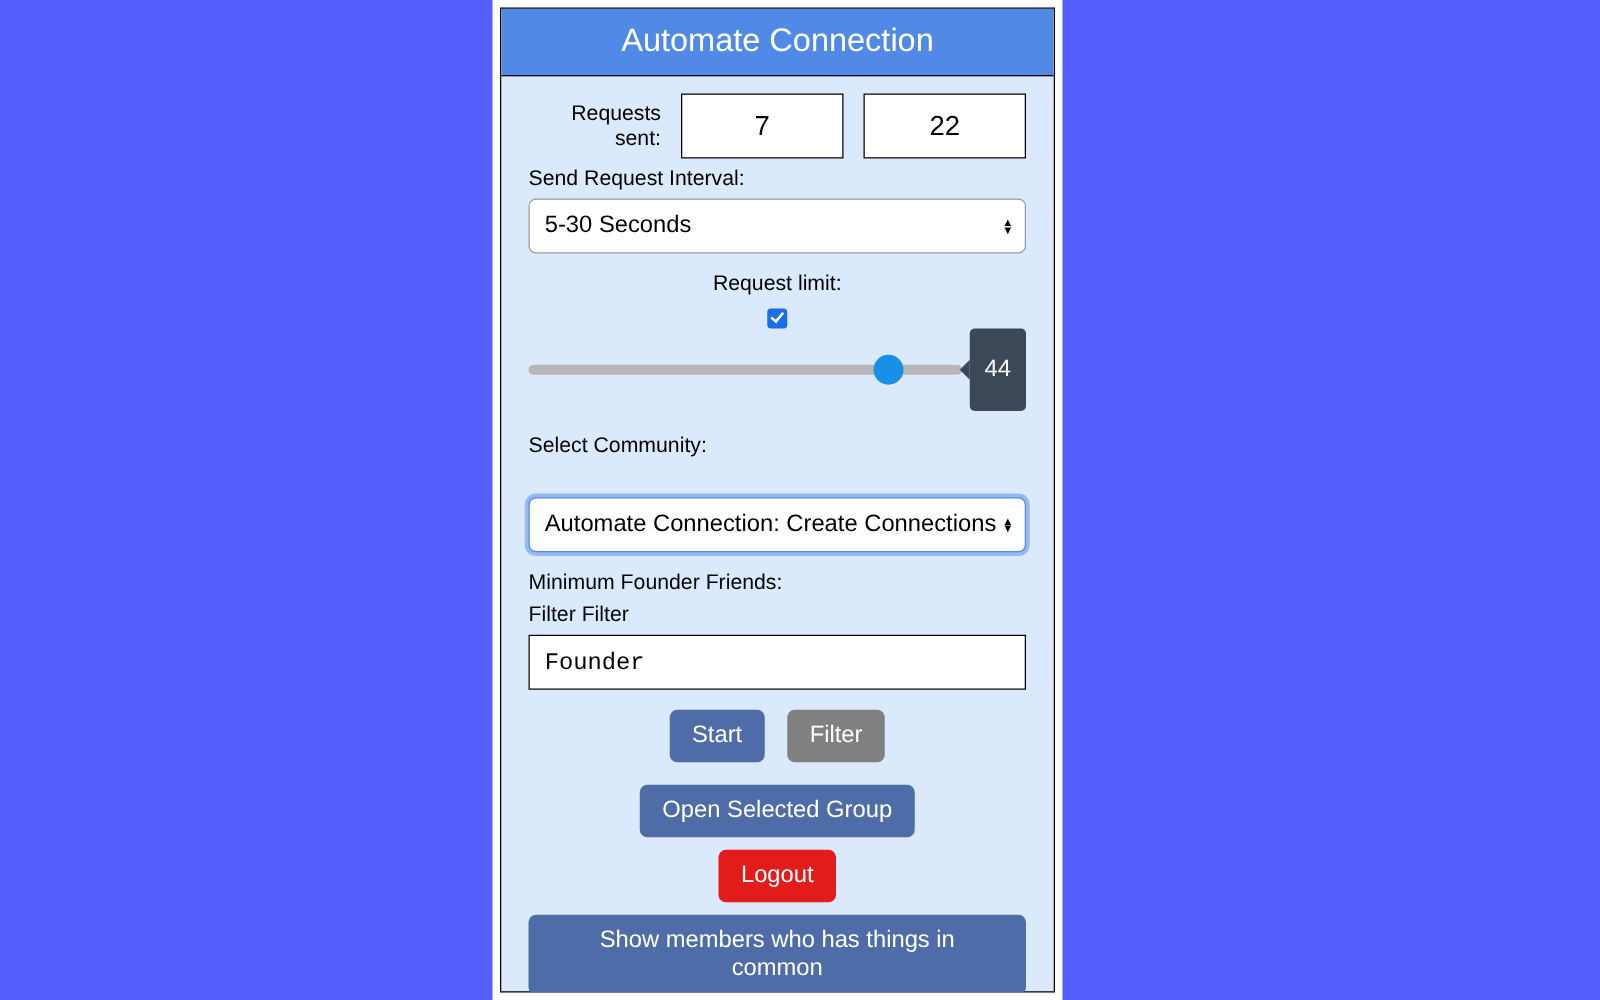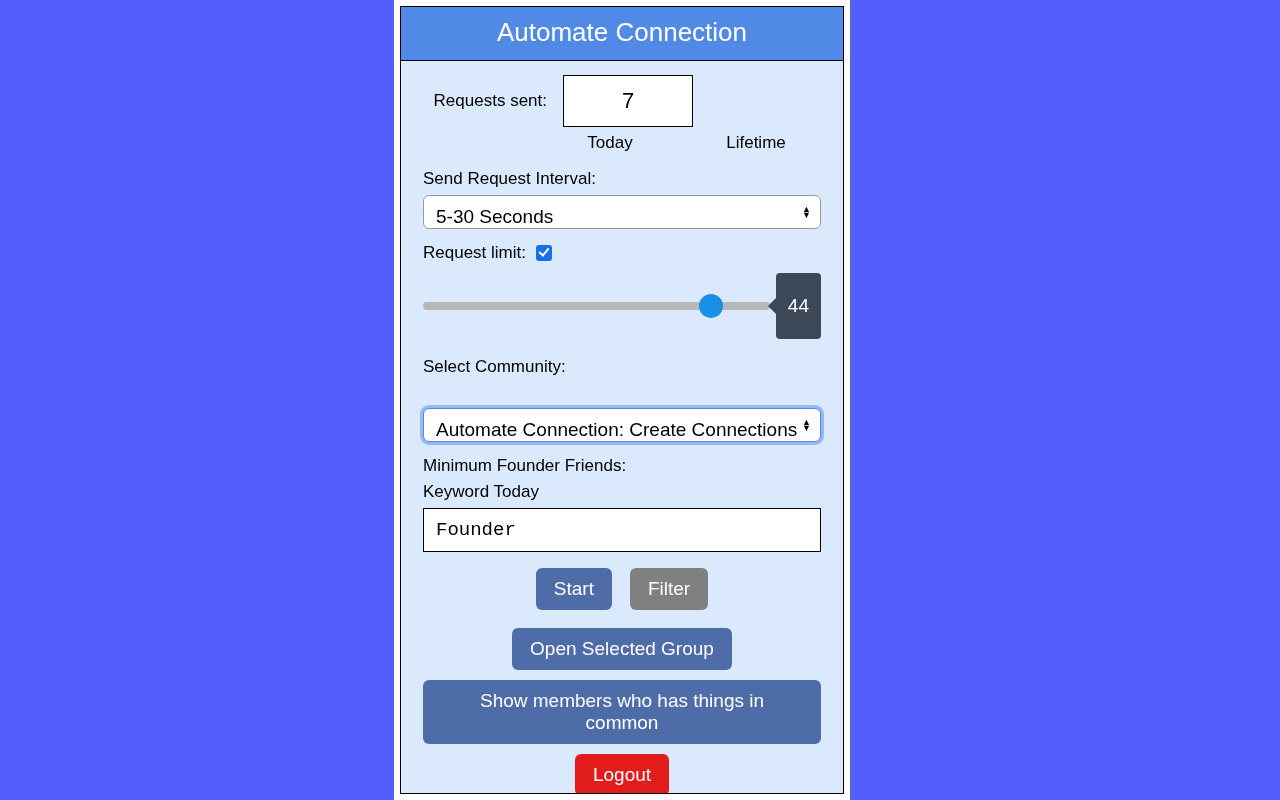--- a/index.html
+++ b/index.html
@@ -87,21 +87,21 @@
   .select-wrap.focused .select-box {
     box-shadow: 0 0 0 3px rgba(81,138,230,0.5);
     border-color: #518ae6;
     margin-top: 31px;
   }
   .select-box {
     width: 100%;
     background: #fff;
     border: 1px solid #9a9a9a;
     border-radius: 6px;
-    padding: 10px 34px 0 12px;
+    padding: 10px 34px 10px 12px;
     font-size: 19px;
     text-align: left;
     color: #000;
     cursor: pointer;
     white-space: nowrap;
     overflow: hidden;
   }
   .select-arrows {
     position: absolute;
     right: 10px;
@@ -110,21 +110,22 @@
     display: flex;
     flex-direction: column;
     line-height: 6px;
     font-size: 9px;
     pointer-events: none;
   }
   .row-inline {
     display:flex;
     align-items:center;
     gap:10px;
-    margin-bottom:10px;
+    margin-bottom:0;
+    flex-direction:column;
   }
   .checkbox {
     width:16px;
     height:16px;
     border-radius:3px;
     background:#1a6fe8;
     position:relative;
     cursor:pointer;
     flex:0 0 16px;
   }
@@ -216,25 +217,21 @@
 <body>
 
 <div class="popup-outer">
   <div class="panel">
     <div class="panel-header">Automate Connection</div>
     <div class="panel-body">
 
       <div class="stats-row">
         <div class="stats-label">Requests sent:</div>
         <div class="stat-box">7</div>
-      </div>
-      <div class="stats-caps">
-        <div class="spacer"></div>
-        <div class="cap">Today</div>
-        <div class="cap">Lifetime</div>
+        <div class="stat-box">22</div>
       </div>
 
       <label class="field-label">Send Request Interval:</label>
       <div class="select-wrap">
         <div class="select-box">5-30 Seconds</div>
         <div class="select-arrows">
             <span>▲</span>
             <span>▼</span>
           </div>
       </div>
@@ -254,30 +251,30 @@
       <div class="select-wrap focused">
         <div class="select-box">Automate Connection: Create Connections</div>
         <div class="select-arrows">
             <span>▲</span>
             <span>▼</span>
           </div>
       </div>
 
       <label class="field-label">Minimum Founder Friends:</label>
 
-      <label class="field-label">Keyword Today</label>
+      <label class="field-label">Filter Filter</label>
       <input class="text-input sharp" type="text" value="Founder" style="">
 
       <div class="btn-row">
         <button class="btn btn-blue">Start</button>
         <button class="btn btn-gray">Filter</button>
         <button class="btn btn-blue">Open Selected Group</button>
       </div>
       <div class="btn-row">
+        <button class="btn btn-red">Logout</button>
+      </div>
+      <div class="btn-row">
         <button class="btn btn-blue">Show members who has things in common</button>
-      </div>
-      <div class="btn-row">
-        <button class="btn btn-red">Logout</button>
       </div>
 
     </div>
   </div>
 </div>
 
 </body></html>

